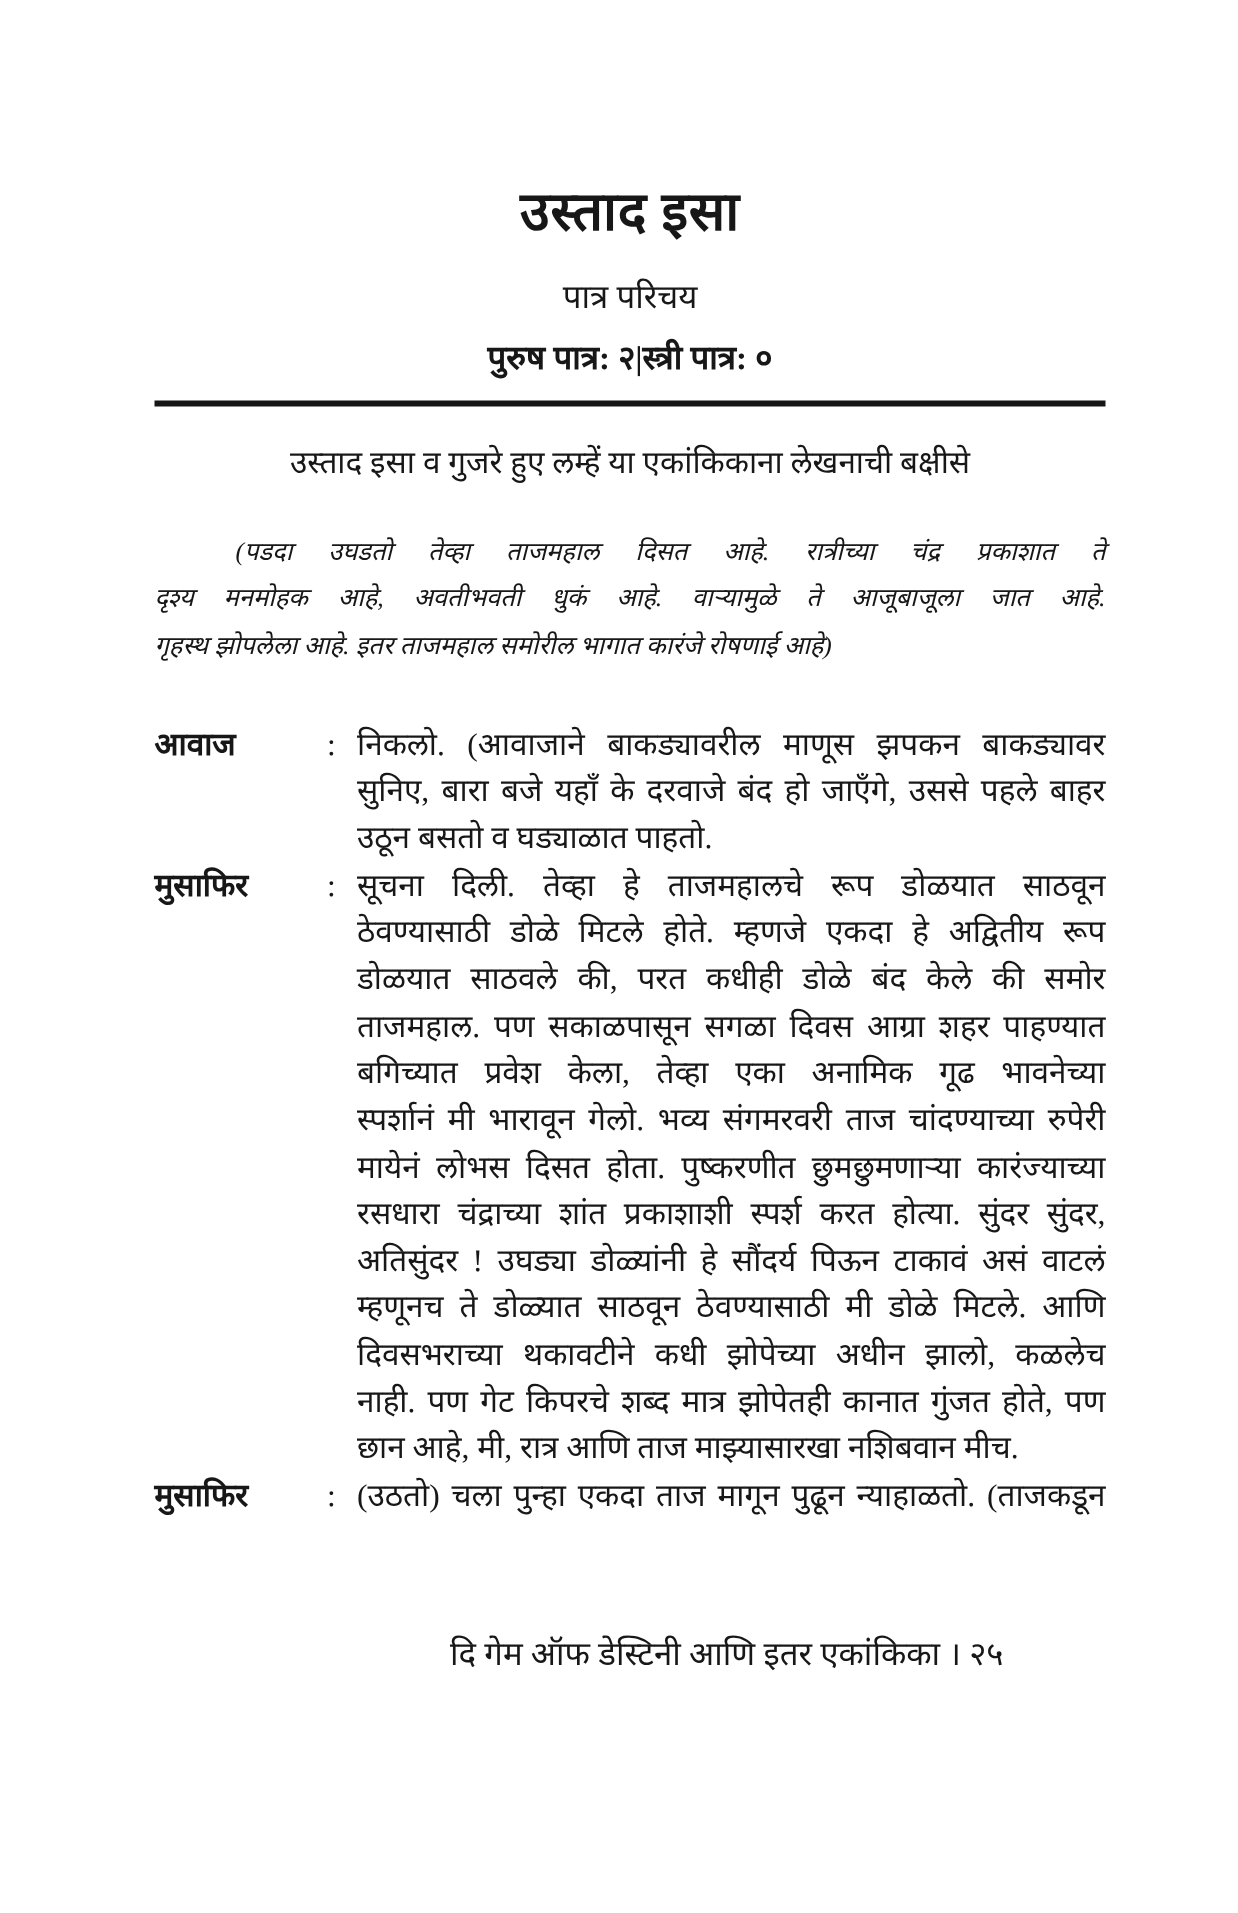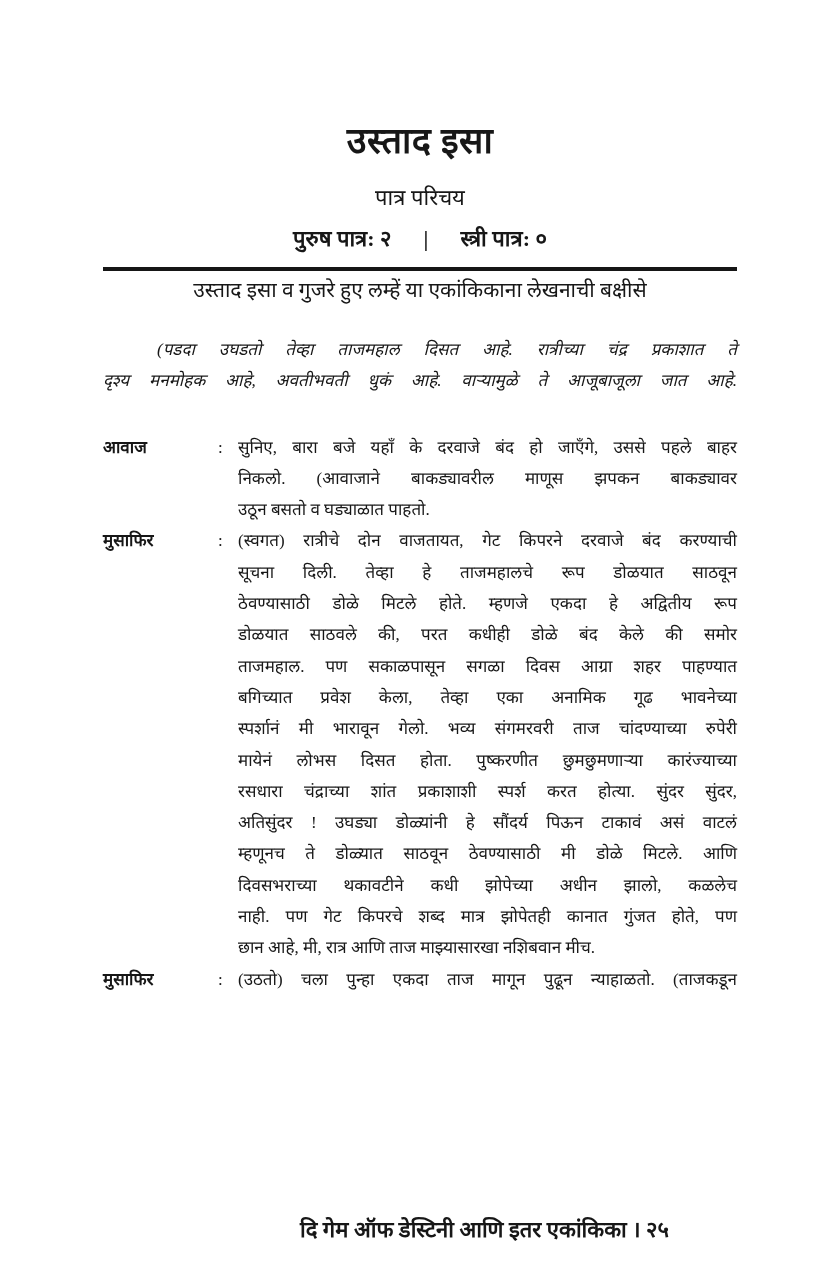--- a/index.html
+++ b/index.html
@@ -21,46 +21,45 @@
     letter-spacing:0.5px;
   }
   .subtitle {
     margin-top:19px;
     text-align:center;
     font-size:22px; font-weight:normal; line-height:29px;
   }
   .cast-line {
     margin-top:12px;
     display:flex; justify-content:center; align-items:baseline;
-    gap:32px;
     font-size:22px; font-weight:bold; line-height:29px;
   }
   .rule { margin-top:14px; height:4px; background:#161616; border:0; }
 
   .dedication {
-    margin-top:4px;
+    margin-top:22px;
     text-align:center;
     font-size:21px; line-height:31px;
     white-space:nowrap;
   }
 
   .stage { margin-top:28px; font-size:17px; line-height:31.3px;font-style:italic; }
   .line  { white-space:nowrap; }
   .just  { text-align:justify; text-align-last:justify; }
   .sd-first { text-indent:54px; }
 
-  .dialogue { margin-top:35px; font-size:17px; line-height:31.3px; }
+  .dialogue { margin-top:35px; font-size:21px; line-height:31.3px; }
   .entry { display:grid; grid-template-columns:115px 20px 1fr; }
   .speaker { font-weight:bold; white-space:nowrap; }
   .colon { text-align:left; }
 
   .footer {
     position:absolute;
-    top:1215px; right:88px;
-    font-size:22px; font-weight:bold; line-height:30px;
+    top:1088px; right:88px;
+    font-size:22px; font-weight:normal; line-height:30px;
     white-space:nowrap;
   }
 </style>
 </head>
 <body>
 
 <div class="page">
   <div class="content">
 
     <div class="title">उस्ताद इसा</div>
@@ -73,39 +72,39 @@
       <span>स्त्री पात्र: ०</span>
     </div>
 
     <div class="rule"></div>
 
     <div class="dedication">उस्ताद इसा व गुजरे हुए लम्हें या एकांकिकाना लेखनाची बक्षीसे</div>
 
     <div class="stage">
       <div class="line just sd-first">(पडदा उघडतो तेव्हा ताजमहाल दिसत आहे. रात्रीच्या चंद्र प्रकाशात ते</div>
       <div class="line just">दृश्य मनमोहक आहे, अवतीभवती धुकं आहे. वाऱ्यामुळे ते आजूबाजूला जात आहे.</div>
+      <div class="line">गृहस्थ झोपलेला आहे. इतर ताजमहाल समोरील भागात कारंजे रोषणाई आहे)</div>
     </div>
 
     <div class="dialogue">
 
       <div class="entry">
         <div class="speaker">आवाज</div>
         <div class="colon">:</div>
         <div>
+          <div class="line just">निकलो. (आवाजाने बाकड्यावरील माणूस झपकन बाकड्यावर</div>
           <div class="line just">सुनिए, बारा बजे यहाँ के दरवाजे बंद हो जाएँगे, उससे पहले बाहर</div>
-          <div class="line just">निकलो. (आवाजाने बाकड्यावरील माणूस झपकन बाकड्यावर</div>
           <div class="line">उठून बसतो व घड्याळात पाहतो.</div>
         </div>
       </div>
 
       <div class="entry">
         <div class="speaker">मुसाफिर</div>
         <div class="colon">:</div>
         <div>
-          <div class="line just">(स्वगत) रात्रीचे दोन वाजतायत, गेट किपरने दरवाजे बंद करण्याची</div>
           <div class="line just">सूचना दिली. तेव्हा हे ताजमहालचे रूप डोळयात साठवून</div>
           <div class="line just">ठेवण्यासाठी डोळे मिटले होते. म्हणजे एकदा हे अद्वितीय रूप</div>
           <div class="line just">डोळयात साठवले की, परत कधीही डोळे बंद केले की समोर</div>
           <div class="line just">ताजमहाल. पण सकाळपासून सगळा दिवस आग्रा शहर पाहण्यात</div>
           <div class="line just">बगिच्यात प्रवेश केला, तेव्हा एका अनामिक गूढ भावनेच्या</div>
           <div class="line just">स्पर्शानं मी भारावून गेलो. भव्य संगमरवरी ताज चांदण्याच्या रुपेरी</div>
           <div class="line just">मायेनं लोभस दिसत होता. पुष्करणीत छुमछुमणाऱ्या कारंज्याच्या</div>
           <div class="line just">रसधारा चंद्राच्या शांत प्रकाशाशी स्पर्श करत होत्या. सुंदर सुंदर,</div>
           <div class="line just">अतिसुंदर ! उघड्या डोळ्यांनी हे सौंदर्य पिऊन टाकावं असं वाटलं</div>
           <div class="line just">म्हणूनच ते डोळ्यात साठवून ठेवण्यासाठी मी डोळे मिटले. आणि</div>

